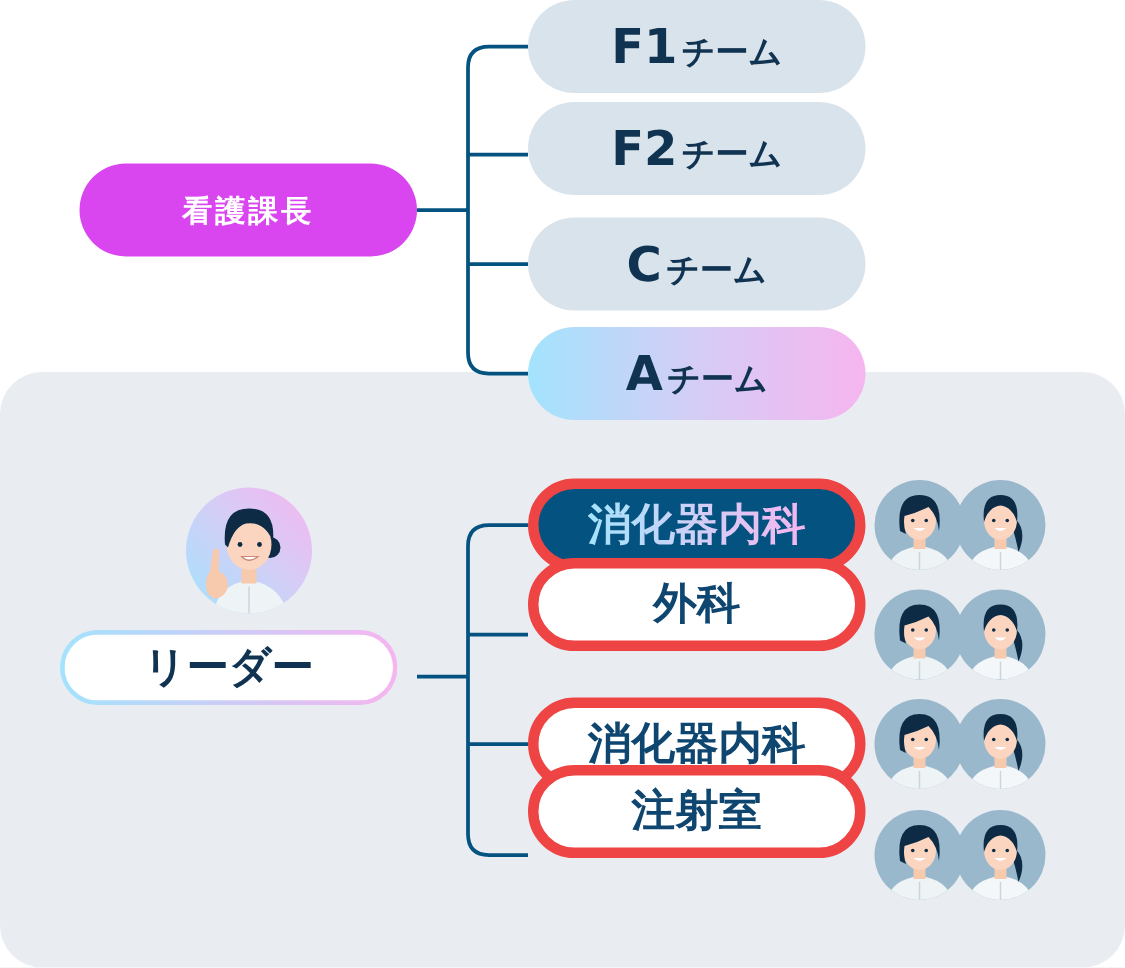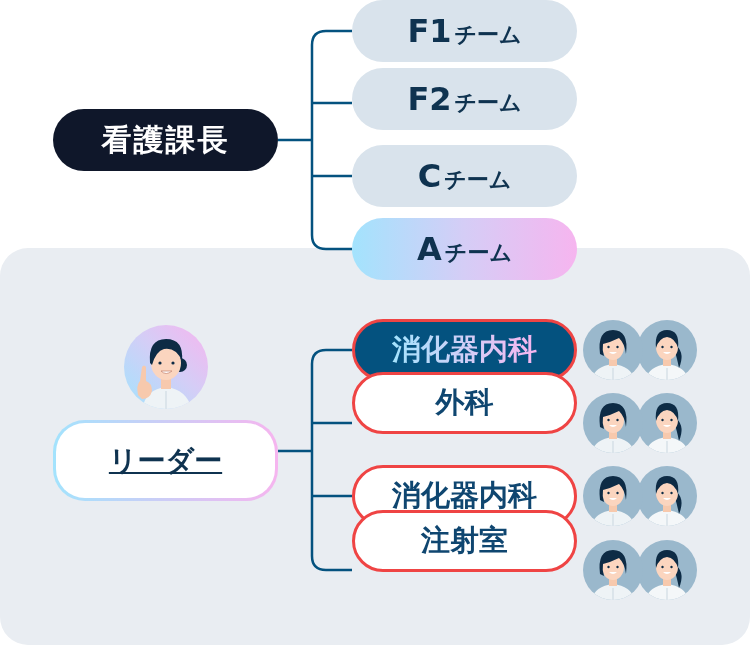--- a/index.html
+++ b/index.html
@@ -12,40 +12,40 @@
       position: absolute; left: 0; top: 248px; width: 750px; height: 397px;
       background: #e9edf2; border-radius: 28px;
     }
     .pill {
       position: absolute; border-radius: 32px; box-sizing: border-box;
       display: flex; align-items: center; justify-content: center;
       font-weight: bold; color: #0f3350;
     }
     .head {
       left: 53px; top: 109px; width: 225px; height: 62px;
-      background: #0f172a; color: #ffffff; font-size: 30px; letter-spacing: 2px;
+      background: #d946ef; color: #ffffff; font-size: 20px; letter-spacing: 2px;
     }
     .team {
       left: 352px; width: 225px; height: 62px; background: #d9e3ec;
     }
     .team .big { font-size: 32px; }
     .team .small { font-size: 22px; margin-left: 3px; padding-top: 8px; }
     .team.active {
       background: linear-gradient(90deg, #a3e3fd 0%, #d5cdf6 50%, #f6b5ef 100%);
     }
     .leader {
-      left: 53px; top: 420px; width: 225px; height: 81px;
+      left: 40px; top: 420px; width: 225px; height: 50px;
       background: #ffffff; font-size: 28px; color: #0f3350;
       border: 3px solid transparent;
       background-image: linear-gradient(#fff, #fff), linear-gradient(90deg, #a3e3fd, #f6b5ef);
-      background-origin: border-box; background-clip: padding-box, border-box; text-decoration: underline;
+      background-origin: border-box; background-clip: padding-box, border-box;
     }
     .dept {
       left: 352px; width: 225px; height: 62px; background: #ffffff;
-      border: 3px solid #ef4444; font-size: 29px; color: #0f4670;
+      border: 7px solid #ef4444; font-size: 29px; color: #0f4670;
     }
     .dept.active {
       background: #04527f;
     }
     .dept.active .grad {
       background: linear-gradient(90deg, #a3e3fd 0%, #d5cdf6 55%, #f6b5ef 100%);
       -webkit-background-clip: text; background-clip: text; color: transparent;
     }
     svg.lines { position: absolute; left: 0; top: 0; }
     .avatar-big {

